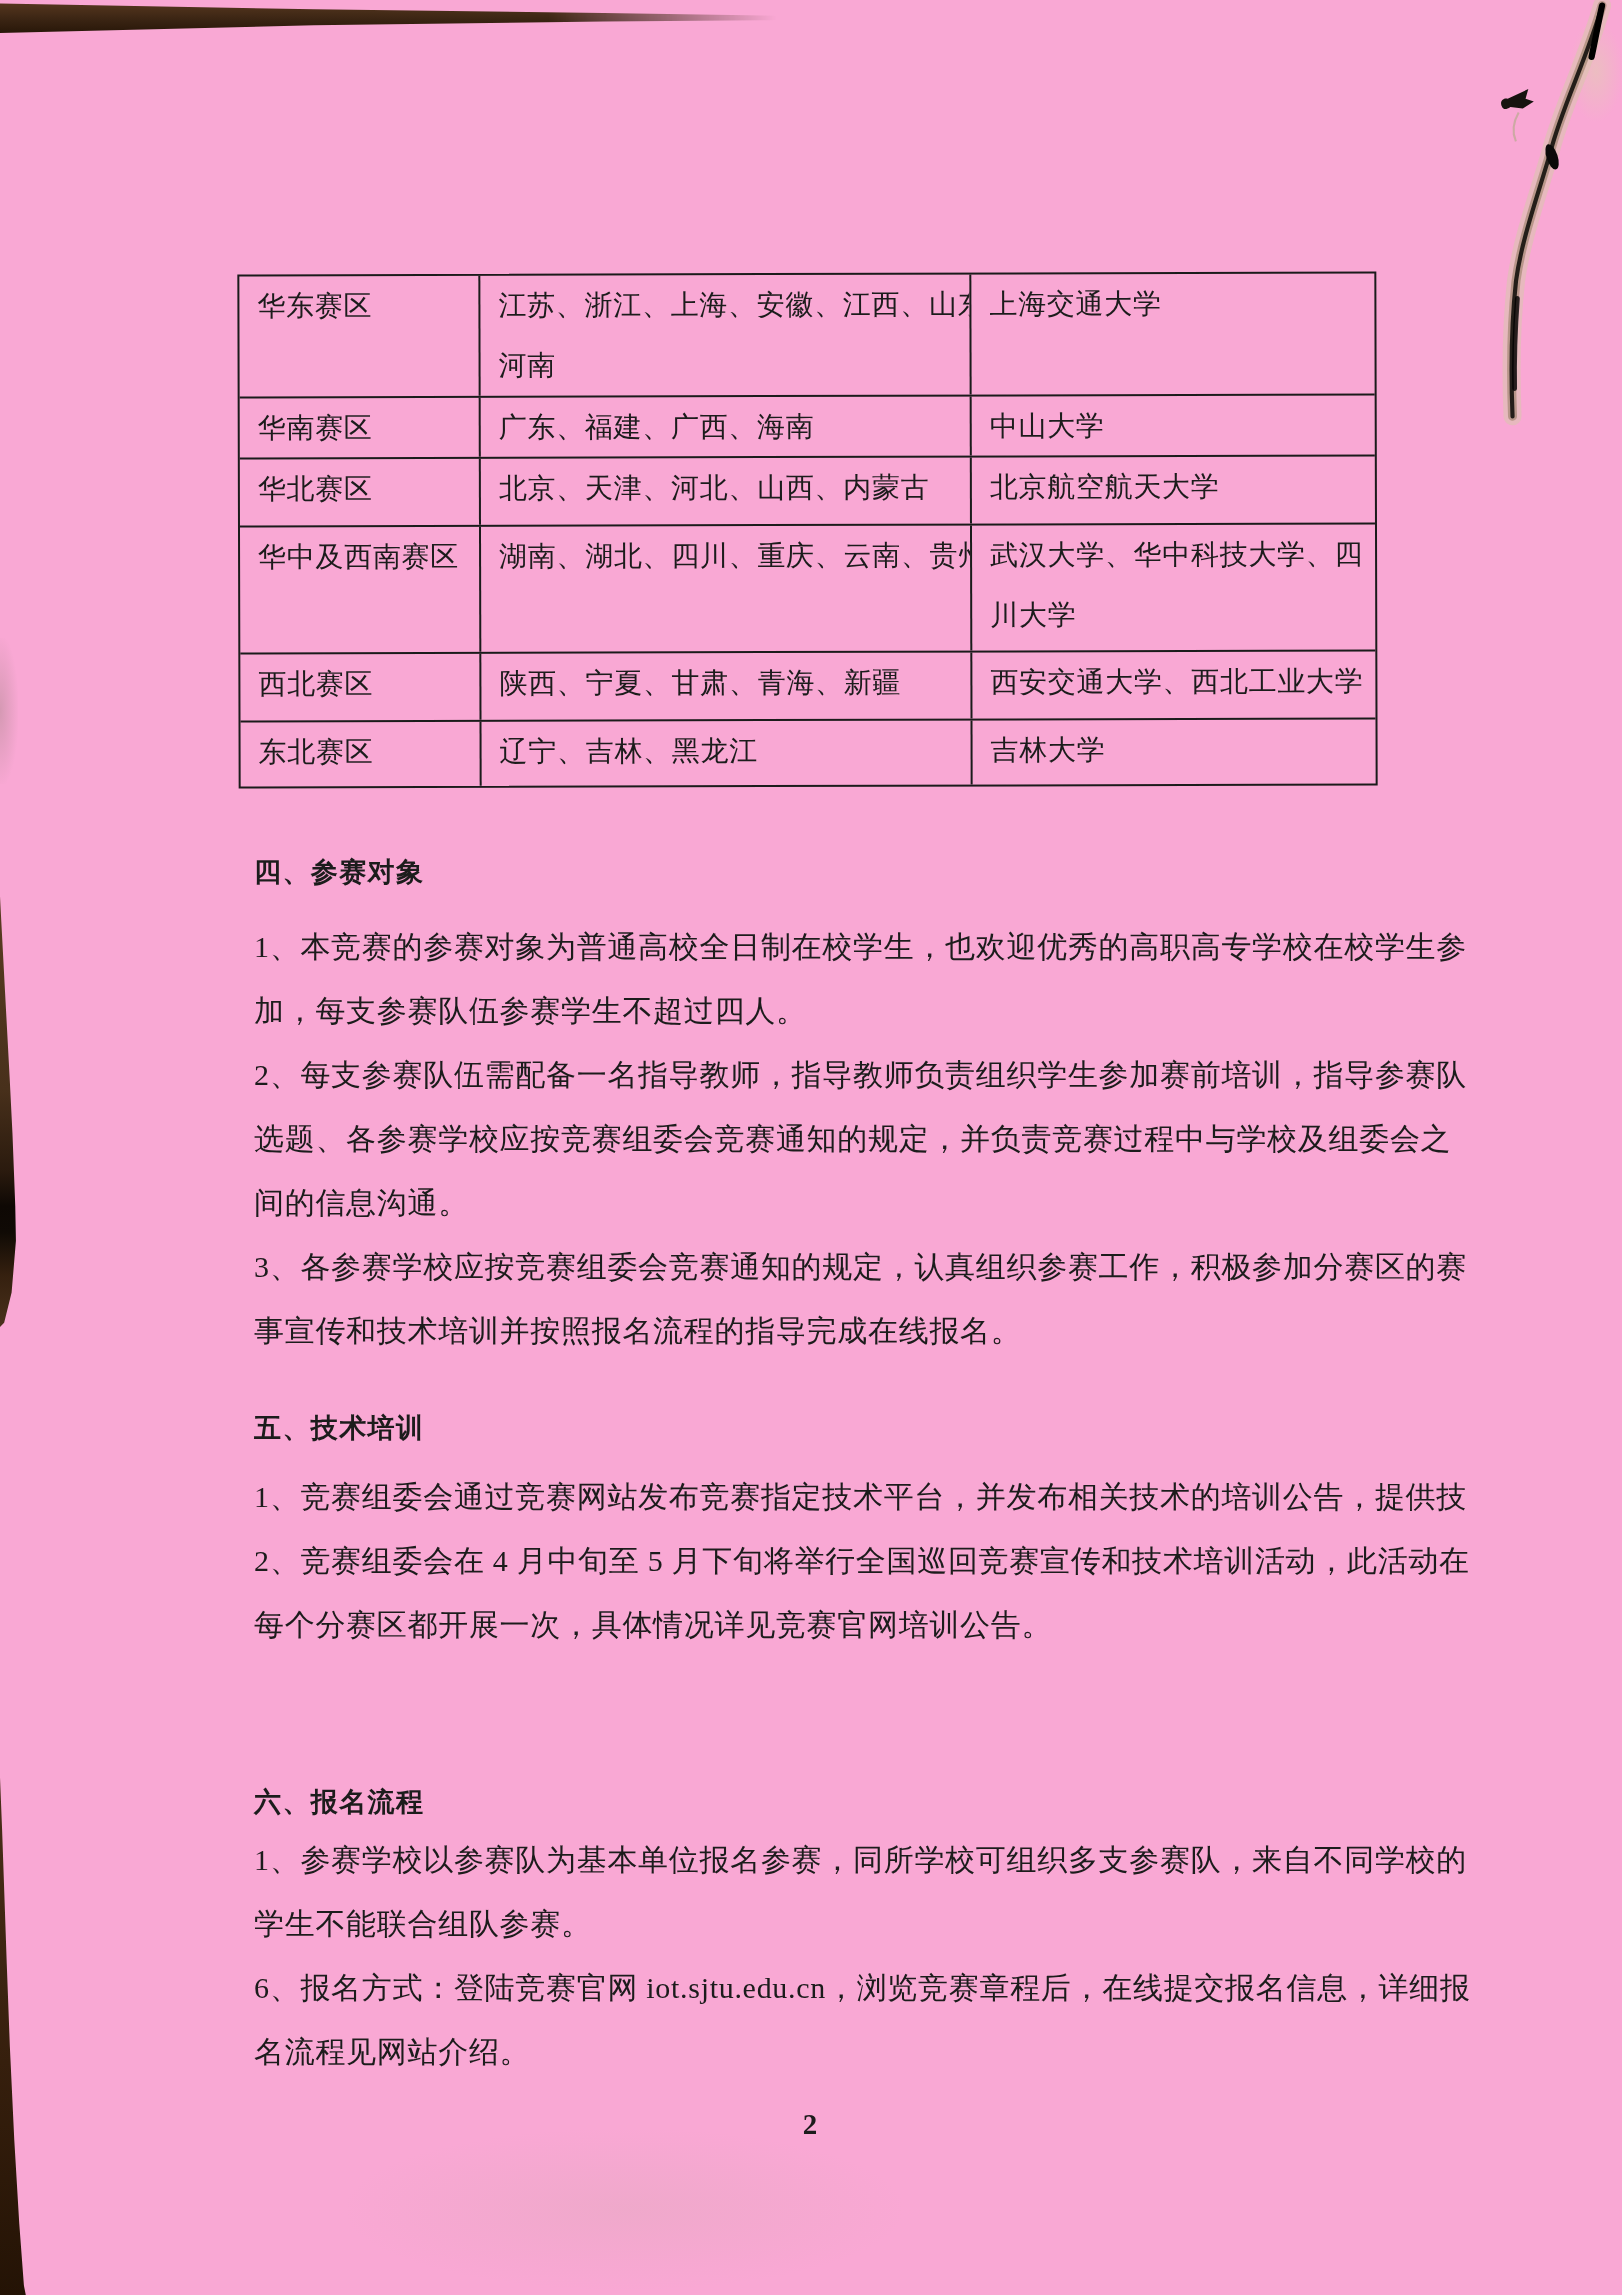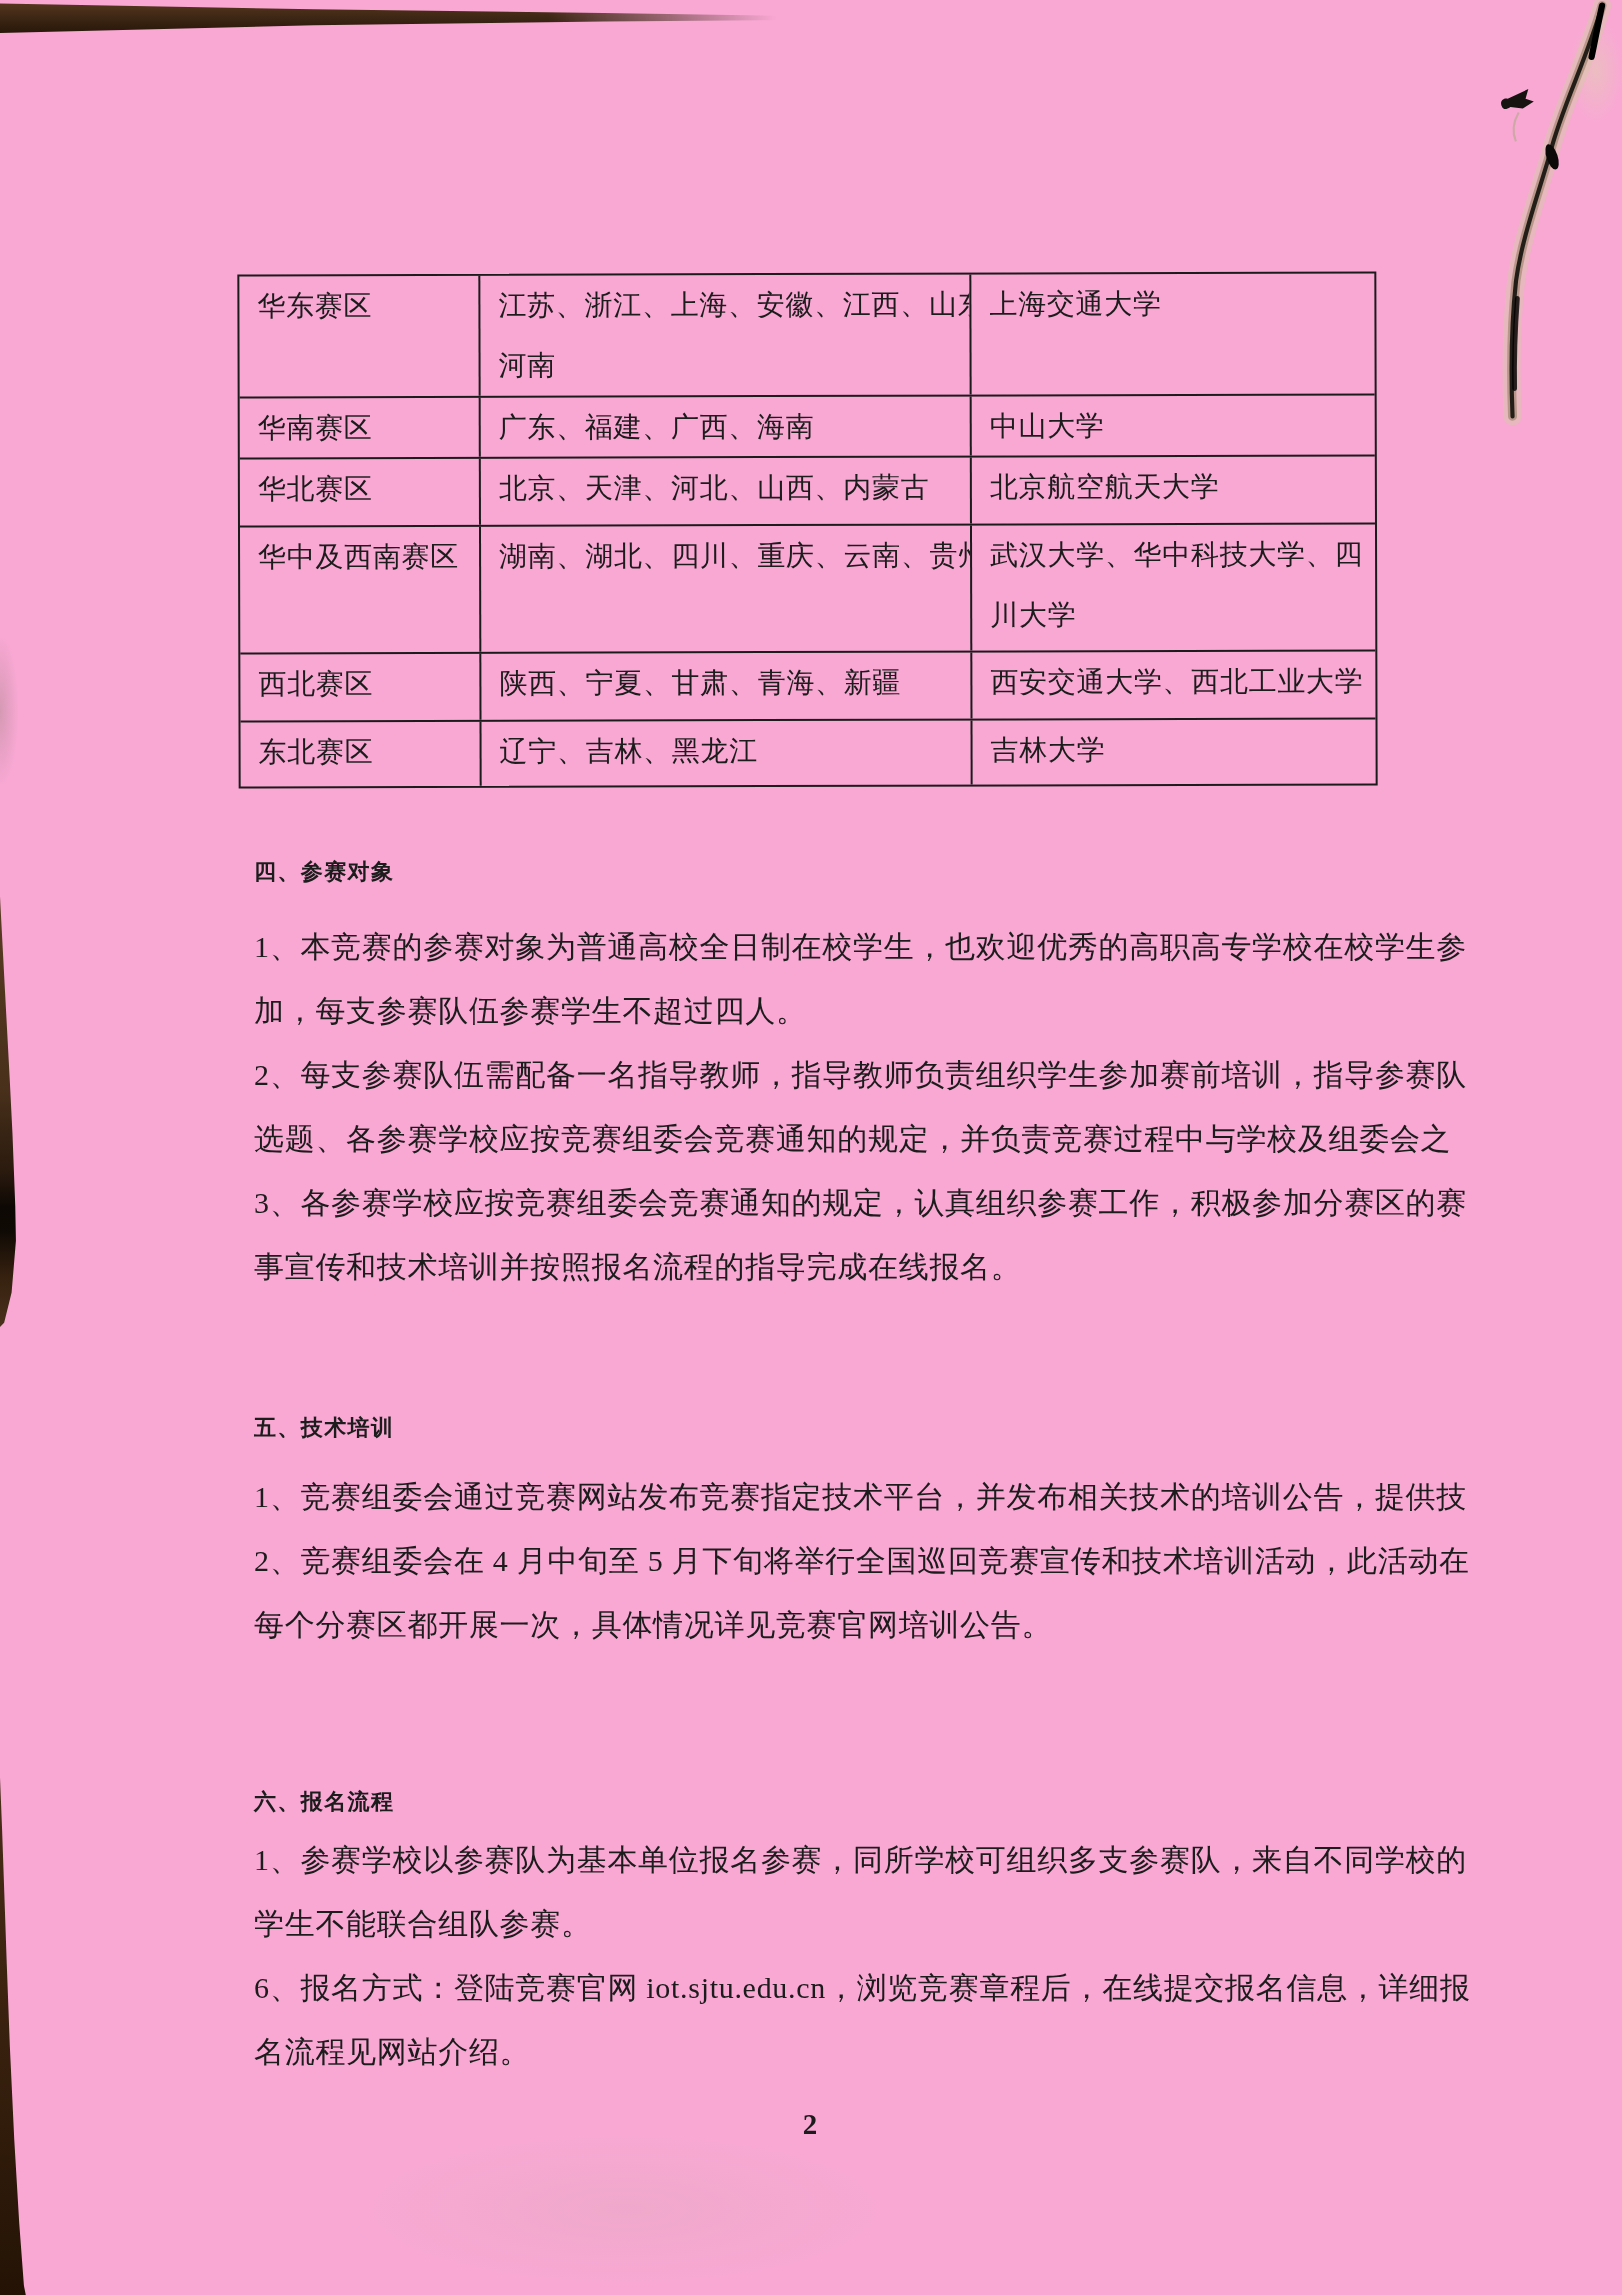--- a/index.html
+++ b/index.html
@@ -64,21 +64,21 @@
   .tcell:last-child{border-right:none;}
   .col-region{width:241px;}
   .col-provinces{width:491px;}
   .col-host{flex:1;}
   .tline{height:60px;white-space:nowrap;}
 
   
   .sec-heading{
     position:absolute;left:254px;
     font-family:"Liberation Sans","DejaVu Sans",sans-serif;
-    font-weight:700;font-size:22px;line-height:36px;letter-spacing:1.4px;
+    font-weight:700;font-size:27px;line-height:36px;letter-spacing:1.4px;
     white-space:nowrap;
   }
   .h-sec4{top:854px;} .h-sec5{top:1410px;} .h-sec6{top:1784px;}
   .sec-lines{
     position:absolute;left:254px;width:1137px;
     font-size:30px;line-height:64px;letter-spacing:0.7px;
   }
   .l-sec4{top:915px;} .l-sec5{top:1465px;} .l-sec6{top:1828px;}
   .bodyline{height:64px;white-space:nowrap;}
 
@@ -191,20 +191,21 @@
     </div>
 
   </div>
 
   <div class="sec-heading h-sec4">四、参赛对象</div>
   <div class="sec-lines l-sec4">
     <div class="bodyline">1、本竞赛的参赛对象为普通高校全日制在校学生，也欢迎优秀的高职高专学校在校学生参</div>
     <div class="bodyline">加，每支参赛队伍参赛学生不超过四人。</div>
     <div class="bodyline">2、每支参赛队伍需配备一名指导教师，指导教师负责组织学生参加赛前培训，指导参赛队</div>
     <div class="bodyline">选题、各参赛学校应按竞赛组委会竞赛通知的规定，并负责竞赛过程中与学校及组委会之</div>
+    <div class="bodyline">间的信息沟通。</div>
     <div class="bodyline">3、各参赛学校应按竞赛组委会竞赛通知的规定，认真组织参赛工作，积极参加分赛区的赛</div>
     <div class="bodyline">事宣传和技术培训并按照报名流程的指导完成在线报名。</div>
   </div>
 
   <div class="sec-heading h-sec5">五、技术培训</div>
   <div class="sec-lines l-sec5">
     <div class="bodyline">1、竞赛组委会通过竞赛网站发布竞赛指定技术平台，并发布相关技术的培训公告，提供技</div>
     <div class="bodyline">2、竞赛组委会在 4 月中旬至 5 月下旬将举行全国巡回竞赛宣传和技术培训活动，此活动在</div>
     <div class="bodyline">每个分赛区都开展一次，具体情况详见竞赛官网培训公告。</div>
   </div>

